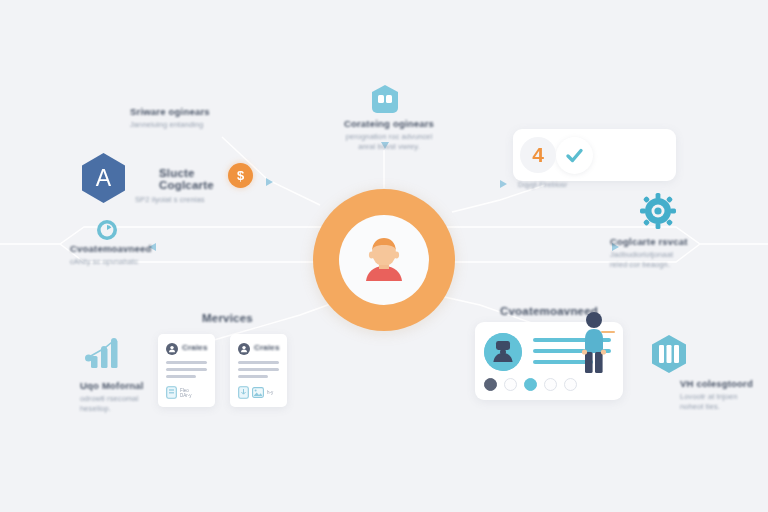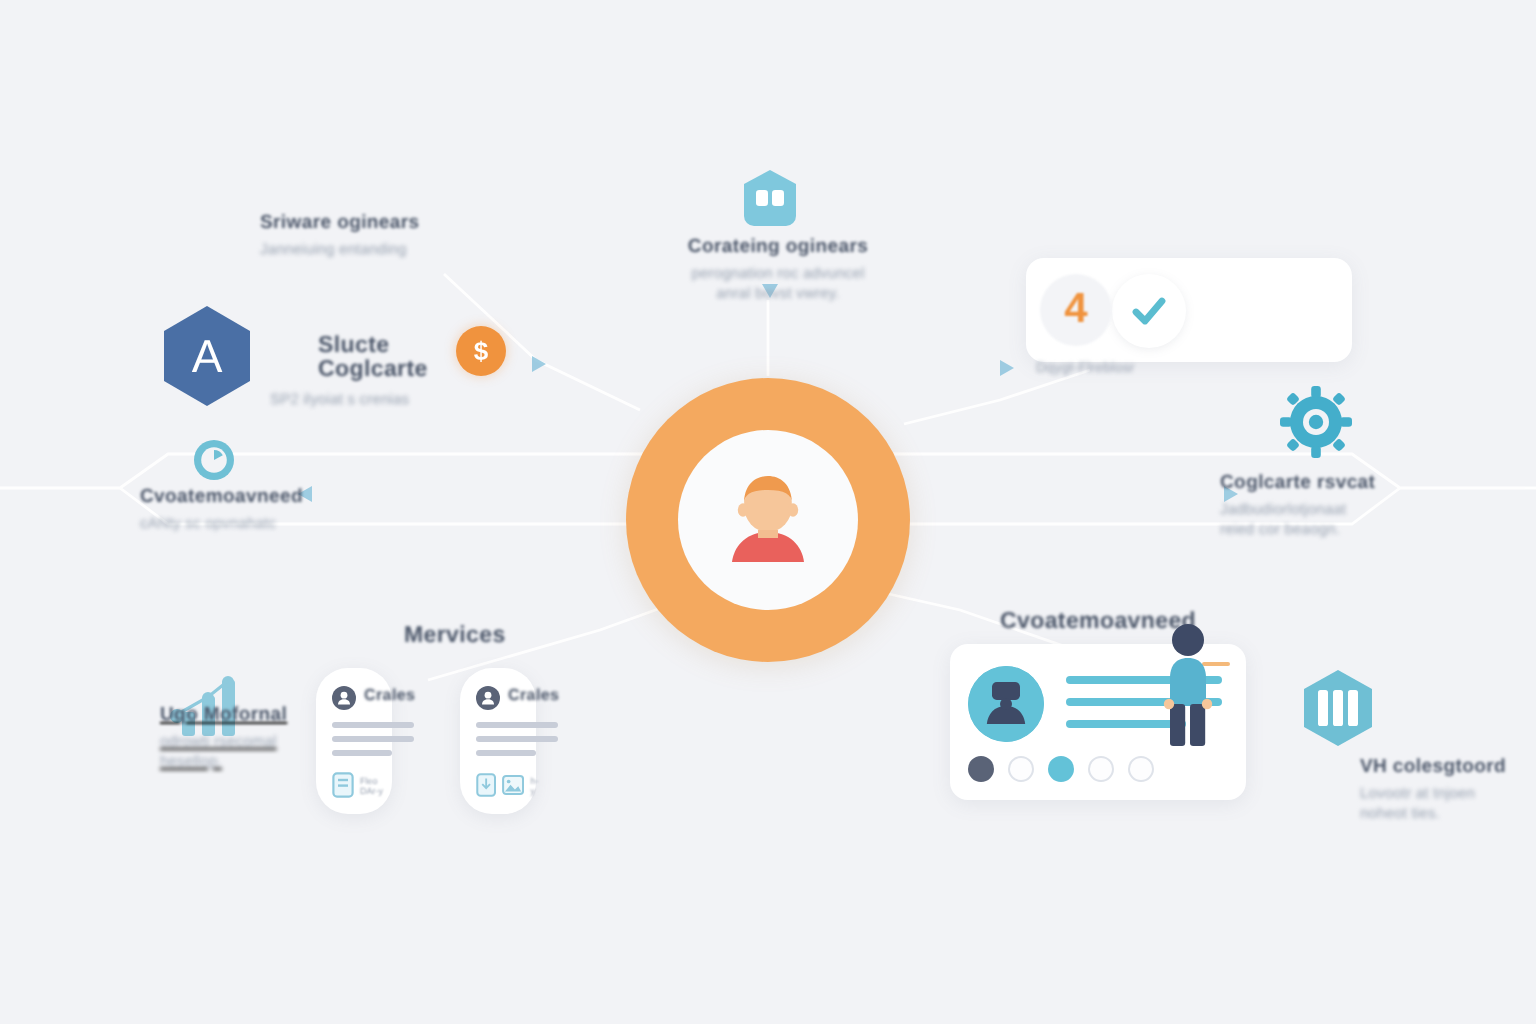--- a/index.html
+++ b/index.html
@@ -71,22 +71,22 @@
     width:37px;height:37px;border-radius:50%;background:#ffffff;
     margin-right:7px;flex:0 0 auto;
     display:flex;align-items:center;justify-content:center;
     box-shadow:0 1px 5px rgba(120,130,150,.13);
   }
 
   
   .svc-wrap{position:absolute;left:154px;top:302px;width:143px;height:105px;}
   .svc-title{position:absolute;left:48px;top:10px;font-size:11.5px;font-weight:700;}
   .svc-card{
-    position:absolute;top:32px;width:38px;height:73px;background:#ffffff;
-    border-radius:16px;box-shadow:0 2px 9px rgba(110,120,140,.11);
+    position:absolute;top:32px;width:57px;height:73px;background:#ffffff;
+    border-radius:5px;box-shadow:0 2px 9px rgba(110,120,140,.11);
   }
   .svc-card.a{left:4px;}
   .svc-card.b{left:76px;}
   .svc-dot{
     position:absolute;left:8px;top:9px;width:12px;height:12px;border-radius:50%;
     background:#5a6377;display:flex;align-items:center;justify-content:center;
   }
   .svc-head{position:absolute;left:24px;top:9px;font-size:8px;font-weight:700;}
   .svc-line{position:absolute;height:2.5px;border-radius:2px;background:#c8cdd8;}
   .svc-mini{position:absolute;bottom:8px;left:8px;display:flex;align-items:center;gap:3px;}
@@ -244,21 +244,21 @@
         <rect x="16" y="12" width="6.5" height="20" rx="1.5"></rect>
         <rect x="26" y="4" width="6.5" height="28" rx="1.5"></rect>
         <rect x="6" y="20" width="6.5" height="12" rx="1.5"></rect>
         <circle cx="3.5" cy="22" r="3.5"></circle>
         <circle cx="19" cy="13" r="3"></circle>
         <circle cx="29" cy="5" r="3"></circle>
         <path d="M4 21 L19 12.5 L29 4.5" fill="none" stroke="#8ecadd" stroke-width="1.6"></path>
       </g>
     </svg>
   </div>
-  <div class="abs" style="left:80px;top:352px;width:100px;text-decoration:underline;">
+  <div class="abs" style="left:80px;top:380px;width:100px;">
     <div class="blur-text t-head-sm">Uqo Mofornal</div>
     <div class="blur-sub t-sub" style="margin-top:3px;white-space:pre-line;">odrowti rsecomal
 hesellop.</div>
   </div>
 
   <div class="svc-wrap">
     <div class="svc-title blur-text">Mervices</div>
 
     <div class="svc-card a">
       <div class="svc-dot">

